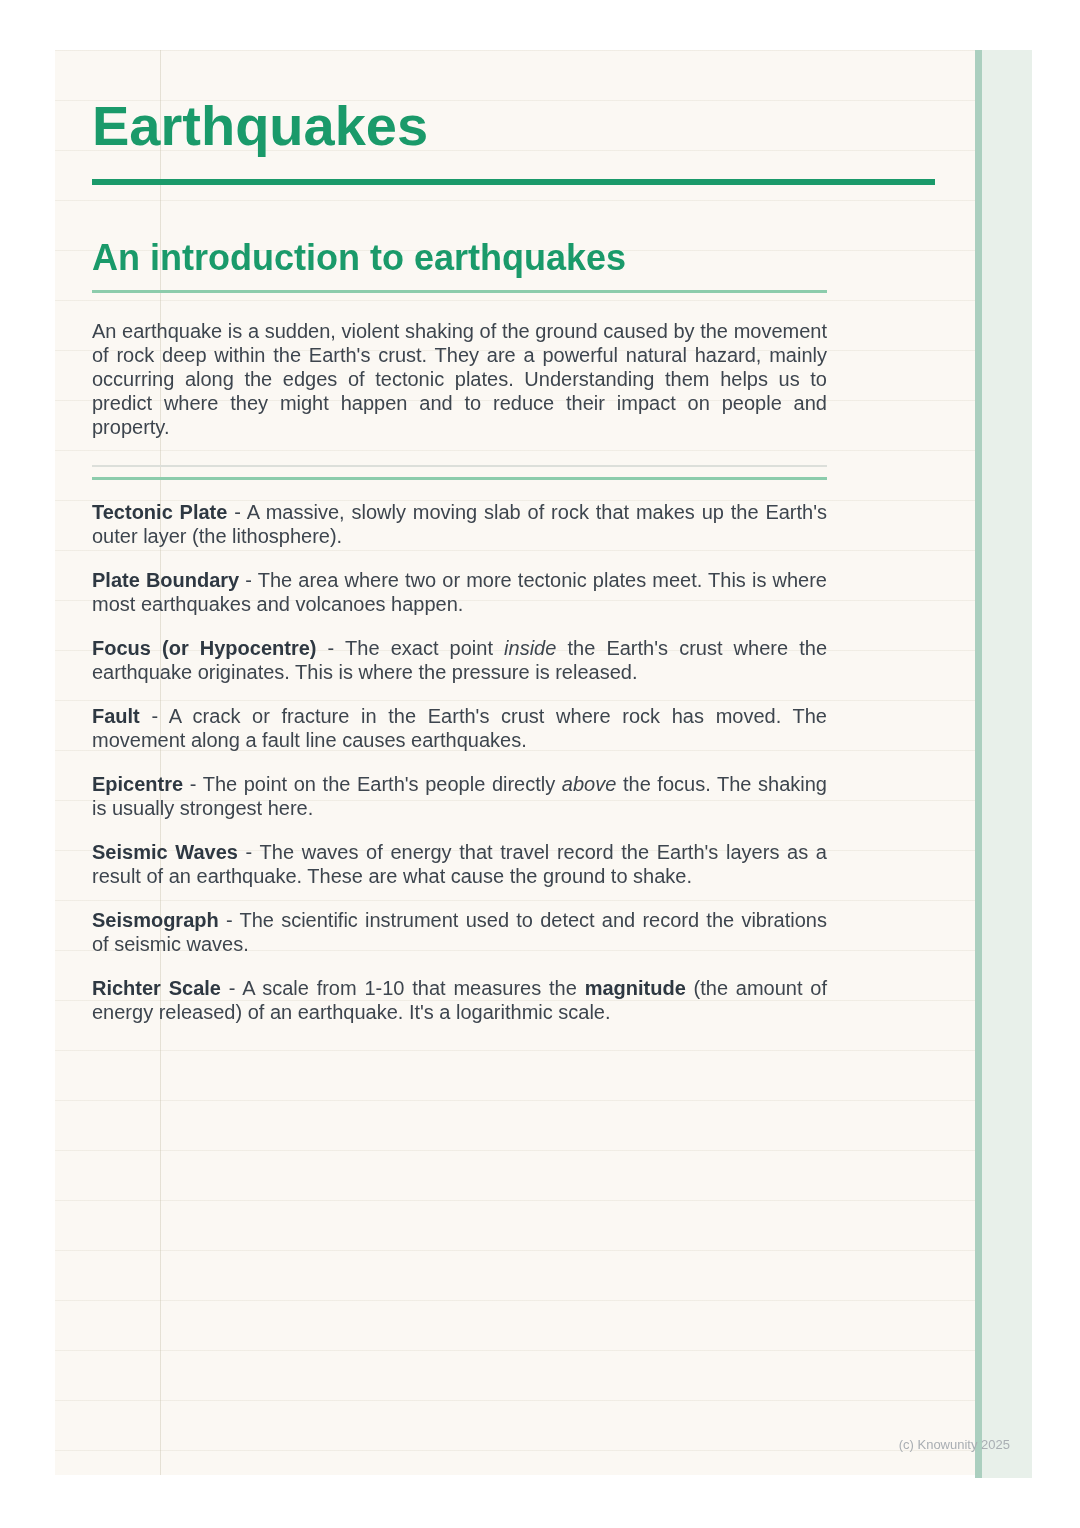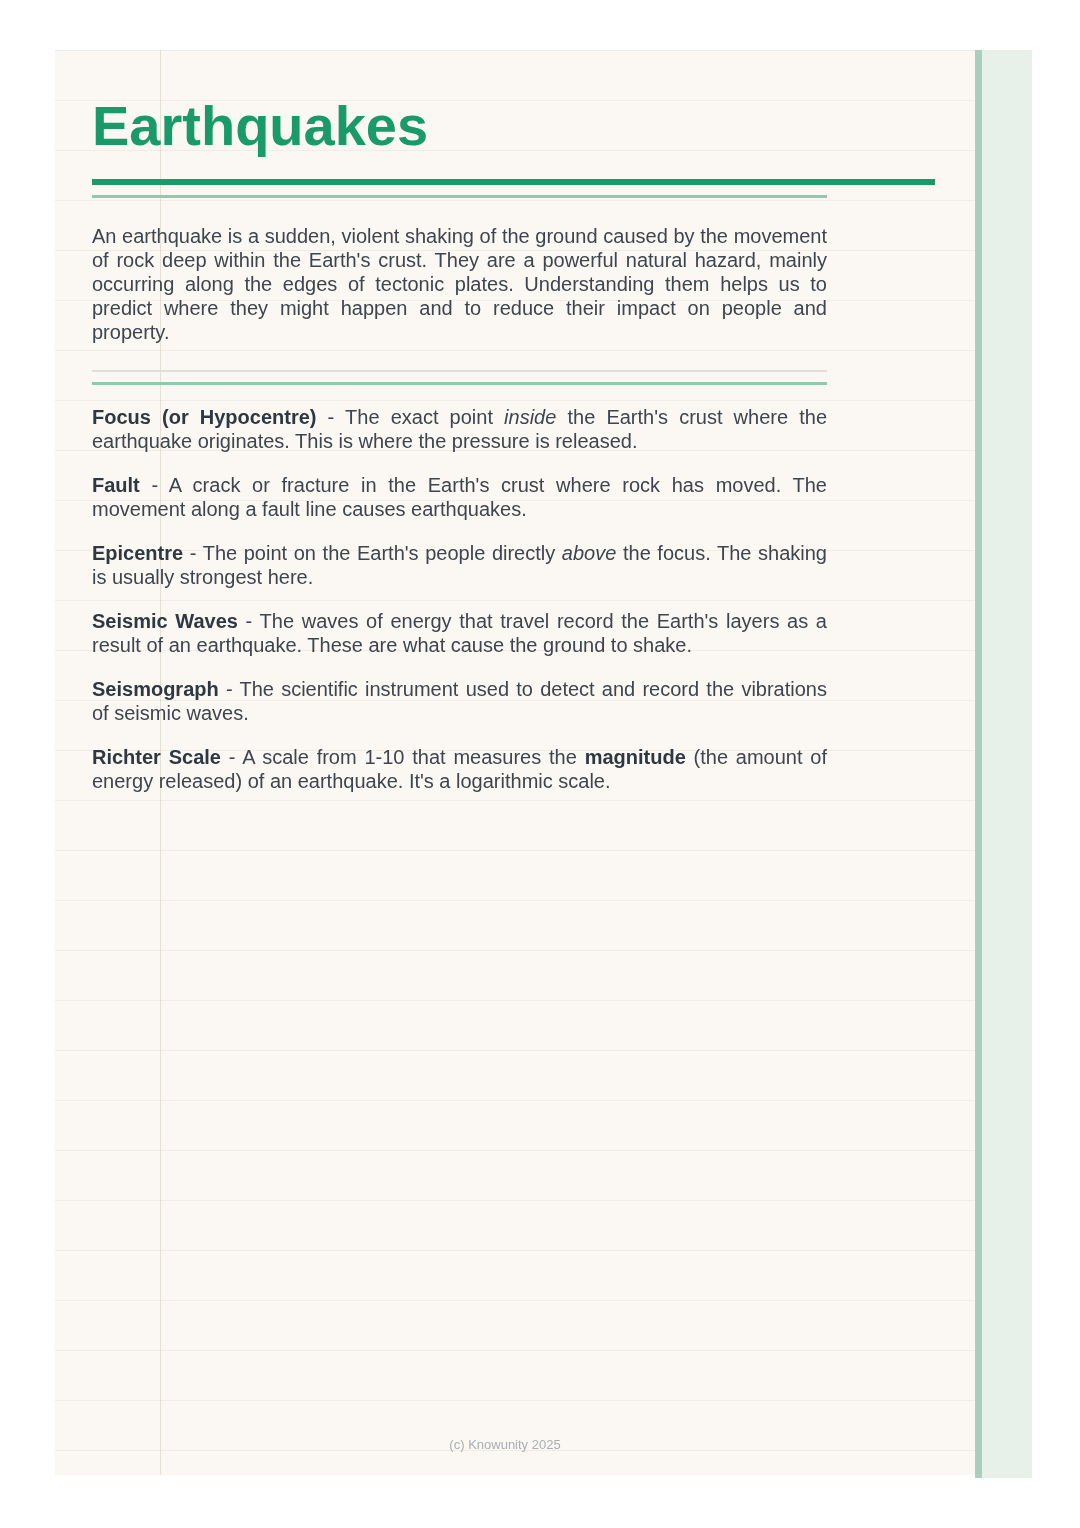--- a/index.html
+++ b/index.html
@@ -86,45 +86,48 @@
   }
 
   #definitions p.def{ margin:20px 0 0 0; }
   #definitions .term{ font-weight:700; color:var(--term-text); }
   #definitions .em{ font-style:italic; }
   #definitions .b{ font-weight:700; color:var(--term-text); }
 
   .footer{
     position:absolute; left:0; top:1437px;
     width:1010px;
-    text-align:center;
+    text-align:right;
     font-size:13px; line-height:16px;
     color:var(--footer-text);
   }
 </style>
 </head>
 <body>
 
 <div class="canvas">
 
   <div class="page">
 
     <h1 class="title">Earthquakes</h1>
     <div class="title-rule"></div>
 
     <section>
+      <h2 class="section-heading">An introduction to earthquakes</h2>
       <div class="h2-rule"></div>
       <p class="body-text">An earthquake is a sudden, violent shaking of the ground caused by the movement of rock deep within the Earth's crust. They are a powerful natural hazard, mainly occurring along the edges of tectonic plates. Understanding them helps us to predict where they might happen and to reduce their impact on people and property.</p>
     </section>
 
     <hr class="divider">
 
     <section>
       <div class="h2-rule"></div>
       <div id="definitions">
+          <p class="body-text def"><span class="term">Tectonic Plate</span><span> - </span><span>A massive, slowly moving slab of rock that makes up the Earth's outer layer (the lithosphere).</span></p>
+          <p class="body-text def"><span class="term">Plate Boundary</span><span> - </span><span>The area where two or more tectonic plates meet. This is where most earthquakes and volcanoes happen.</span></p>
           <p class="body-text def"><span class="term">Focus (or Hypocentre)</span><span> - </span><span>The exact point </span><span class="em">inside</span><span> the Earth's crust where the earthquake originates. This is where the pressure is released.</span></p>
           <p class="body-text def"><span class="term">Fault</span><span> - </span><span>A crack or fracture in the Earth's crust where rock has moved. The movement along a fault line causes earthquakes.</span></p>
           <p class="body-text def"><span class="term">Epicentre</span><span> - </span><span>The point on the Earth's people directly </span><span class="em">above</span><span> the focus. The shaking is usually strongest here.</span></p>
           <p class="body-text def"><span class="term">Seismic Waves</span><span> - </span><span>The waves of energy that travel record the Earth's layers as a result of an earthquake. These are what cause the ground to shake.</span></p>
           <p class="body-text def"><span class="term">Seismograph</span><span> - </span><span>The scientific instrument used to detect and record the vibrations of seismic waves.</span></p>
           <p class="body-text def"><span class="term">Richter Scale</span><span> - </span><span>A scale from 1-10 that measures the </span><span class="b">magnitude</span><span> (the amount of energy released) of an earthquake. It's a logarithmic scale.</span></p>
         </div>
     </section>
 
   </div>

